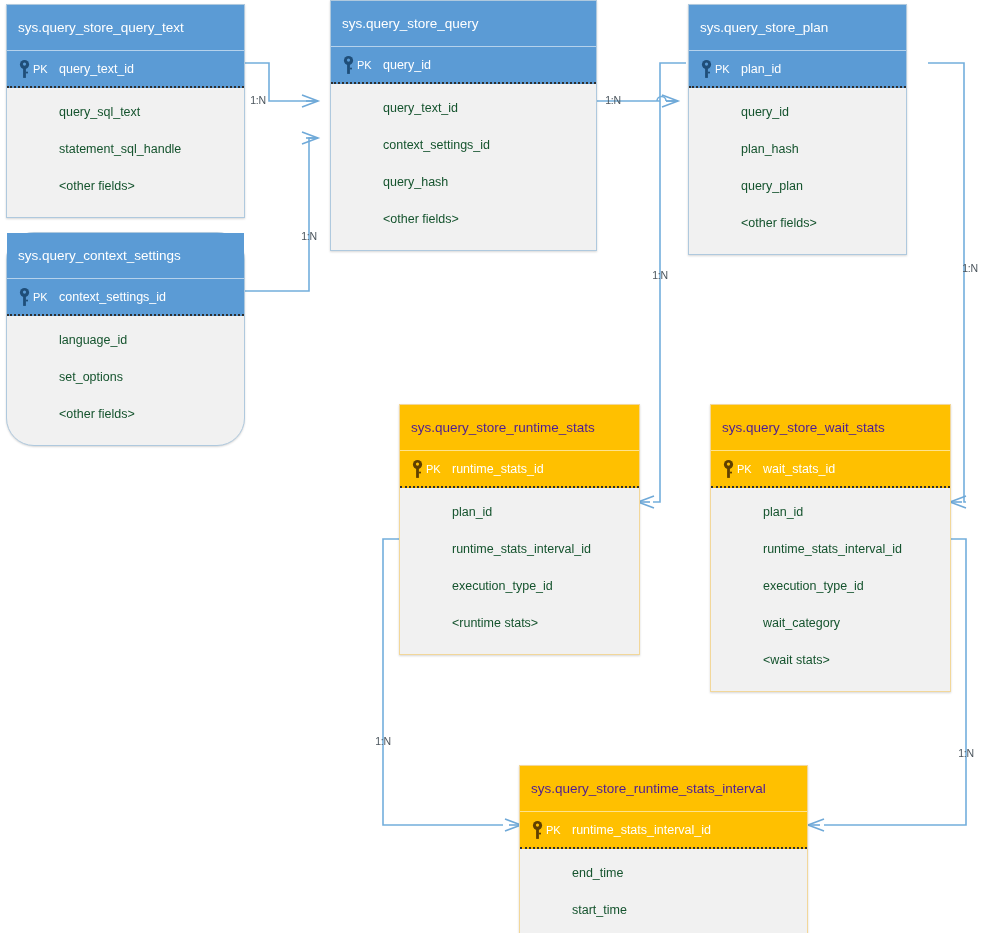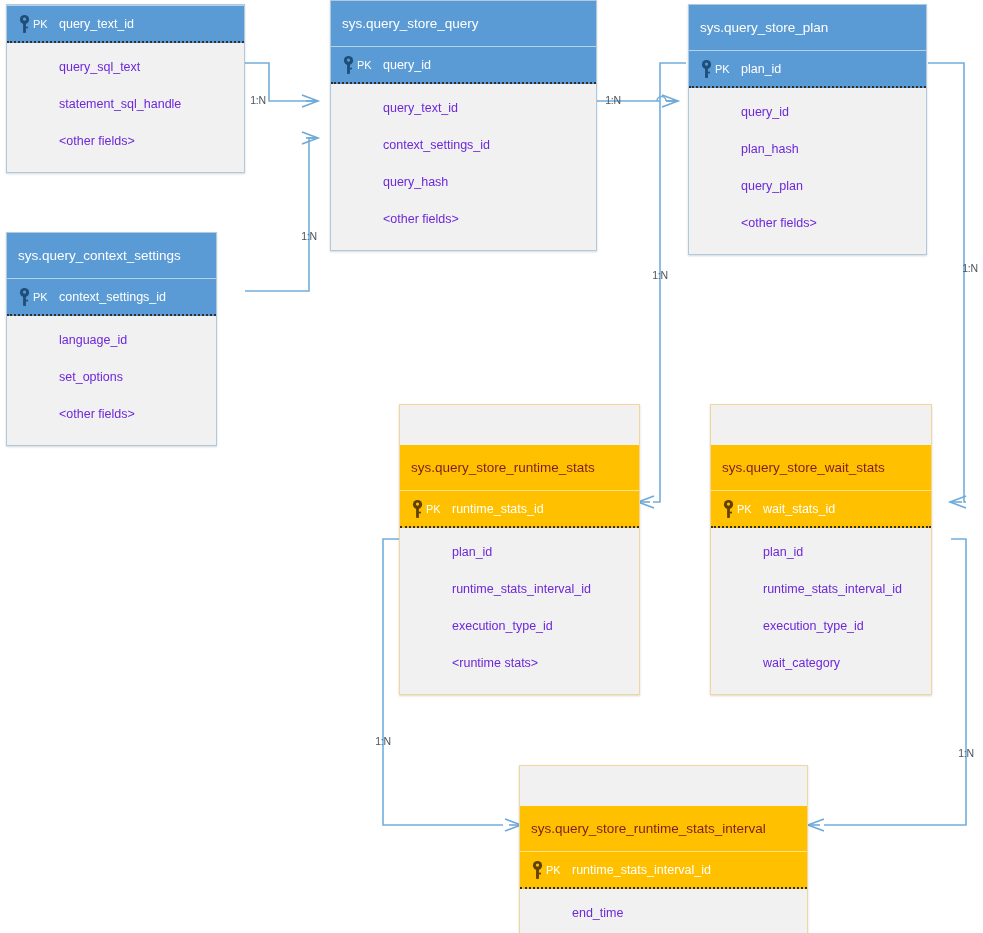--- a/index.html
+++ b/index.html
@@ -86,32 +86,32 @@
     height:19px;
   }
   .entity .fields{
     padding:6px 0 12px 0;
   }
   .entity .field{
     box-sizing:border-box;
     height:37px;
     line-height:37px;
     padding-left:52px;
-    color:#6d28d9;
+    color:#14532d;
     font-size:12.5px;
     white-space:nowrap;
   }
   
   .entity.blue .title{background:#5B9BD5;}
   .entity.blue .pkrow{background:#5B9BD5;}
   .entity.blue{border:1px solid #AFC9DE;}
   
   .entity.orange .title{background:#FFC000;}
   .entity.orange .pkrow{background:#FFC000;}
-  .entity.orange .title{color:#7f1d1d;margin-top:40px;}
+  .entity.orange .title{color:#4c1d95;}
   .entity.orange .pkrow .pklabel,
   .entity.orange .pkrow .pkname{color:#ffffff;}
   .entity.orange{border:1px solid #F2D79A;}
 </style>
 </head>
 <body>
 
 <div id="canvas">
 
   <svg id="wires" viewBox="0 0 983 933" width="983" height="933">
@@ -163,20 +163,21 @@
 
     <g>
       <path class="wire" d="M951,539 L966,539 L966,825 L824,825"></path>
       <path class="arrow" d="M824,819 L808,825 L824,831"></path>
       <path class="arrow" d="M820,825 L808,825"></path>
       <text class="card-lbl" x="966" y="757" text-anchor="middle">1:N</text>
     </g>
   </svg>
 
   <div class="entity blue" style="left:6px; top:4px; width:239px;">
+    <div class="title">sys.query_store_query_text</div>
     <div class="pkrow">
       <svg class="keyicon" viewBox="0 0 13 19">
         <circle cx="6.5" cy="5" r="4.6" fill="#1F4E79"></circle>
         <circle cx="6.5" cy="4.6" r="1.6" fill="#5B9BD5"></circle>
         <rect x="5.1" y="8" width="2.8" height="10.4" fill="#1F4E79"></rect>
         <rect x="7.9" y="12.2" width="2.1" height="1.7" fill="#1F4E79"></rect>
       </svg>
       <span class="pklabel">PK</span>
       <span class="pkname">query_text_id</span>
     </div>
@@ -200,41 +201,41 @@
       <span class="pkname">query_id</span>
     </div>
     <div class="fields">
       <div class="field">query_text_id</div>
       <div class="field">context_settings_id</div>
       <div class="field">query_hash</div>
       <div class="field">&lt;other fields&gt;</div>
     </div>
   </div>
 
-  <div class="entity blue" style="left:688px; top:4px; width:239px;">
+  <div class="entity blue" style="left:688px; top:4px; width:219px;">
     <div class="title">sys.query_store_plan</div>
     <div class="pkrow">
       <svg class="keyicon" viewBox="0 0 13 19">
         <circle cx="6.5" cy="5" r="4.6" fill="#1F4E79"></circle>
         <circle cx="6.5" cy="4.6" r="1.6" fill="#5B9BD5"></circle>
         <rect x="5.1" y="8" width="2.8" height="10.4" fill="#1F4E79"></rect>
         <rect x="7.9" y="12.2" width="2.1" height="1.7" fill="#1F4E79"></rect>
       </svg>
       <span class="pklabel">PK</span>
       <span class="pkname">plan_id</span>
     </div>
     <div class="fields">
       <div class="field">query_id</div>
       <div class="field">plan_hash</div>
       <div class="field">query_plan</div>
       <div class="field">&lt;other fields&gt;</div>
     </div>
   </div>
 
-  <div class="entity blue" style="left:6px; top:232px; width:211px;">
+  <div class="entity blue" style="left:6px; top:232px; width:239px;border-radius:28px;">
     <div class="title">sys.query_context_settings</div>
     <div class="pkrow">
       <svg class="keyicon" viewBox="0 0 13 19">
         <circle cx="6.5" cy="5" r="4.6" fill="#1F4E79"></circle>
         <circle cx="6.5" cy="4.6" r="1.6" fill="#5B9BD5"></circle>
         <rect x="5.1" y="8" width="2.8" height="10.4" fill="#1F4E79"></rect>
         <rect x="7.9" y="12.2" width="2.1" height="1.7" fill="#1F4E79"></rect>
       </svg>
       <span class="pklabel">PK</span>
       <span class="pkname">context_settings_id</span>
@@ -259,37 +260,38 @@
       <span class="pkname">runtime_stats_id</span>
     </div>
     <div class="fields">
       <div class="field">plan_id</div>
       <div class="field">runtime_stats_interval_id</div>
       <div class="field">execution_type_id</div>
       <div class="field">&lt;runtime stats&gt;</div>
     </div>
   </div>
 
-  <div class="entity orange" style="left:710px; top:404px; width:222px;">
+  <div class="entity orange" style="left:710px; top:404px; width:241px;">
     <div class="title">sys.query_store_wait_stats</div>
     <div class="pkrow">
       <svg class="keyicon" viewBox="0 0 13 19">
         <circle cx="6.5" cy="5" r="4.6" fill="#604000"></circle>
         <circle cx="6.5" cy="4.6" r="1.6" fill="#FFC000"></circle>
         <rect x="5.1" y="8" width="2.8" height="10.4" fill="#604000"></rect>
         <rect x="7.9" y="12.2" width="2.1" height="1.7" fill="#604000"></rect>
       </svg>
       <span class="pklabel">PK</span>
       <span class="pkname">wait_stats_id</span>
     </div>
     <div class="fields">
       <div class="field">plan_id</div>
       <div class="field">runtime_stats_interval_id</div>
       <div class="field">execution_type_id</div>
       <div class="field">wait_category</div>
+      <div class="field">&lt;wait stats&gt;</div>
     </div>
   </div>
 
   <div class="entity orange" style="left:519px; top:765px; width:289px;">
     <div class="title">sys.query_store_runtime_stats_interval</div>
     <div class="pkrow">
       <svg class="keyicon" viewBox="0 0 13 19">
         <circle cx="6.5" cy="5" r="4.6" fill="#604000"></circle>
         <circle cx="6.5" cy="4.6" r="1.6" fill="#FFC000"></circle>
         <rect x="5.1" y="8" width="2.8" height="10.4" fill="#604000"></rect>

